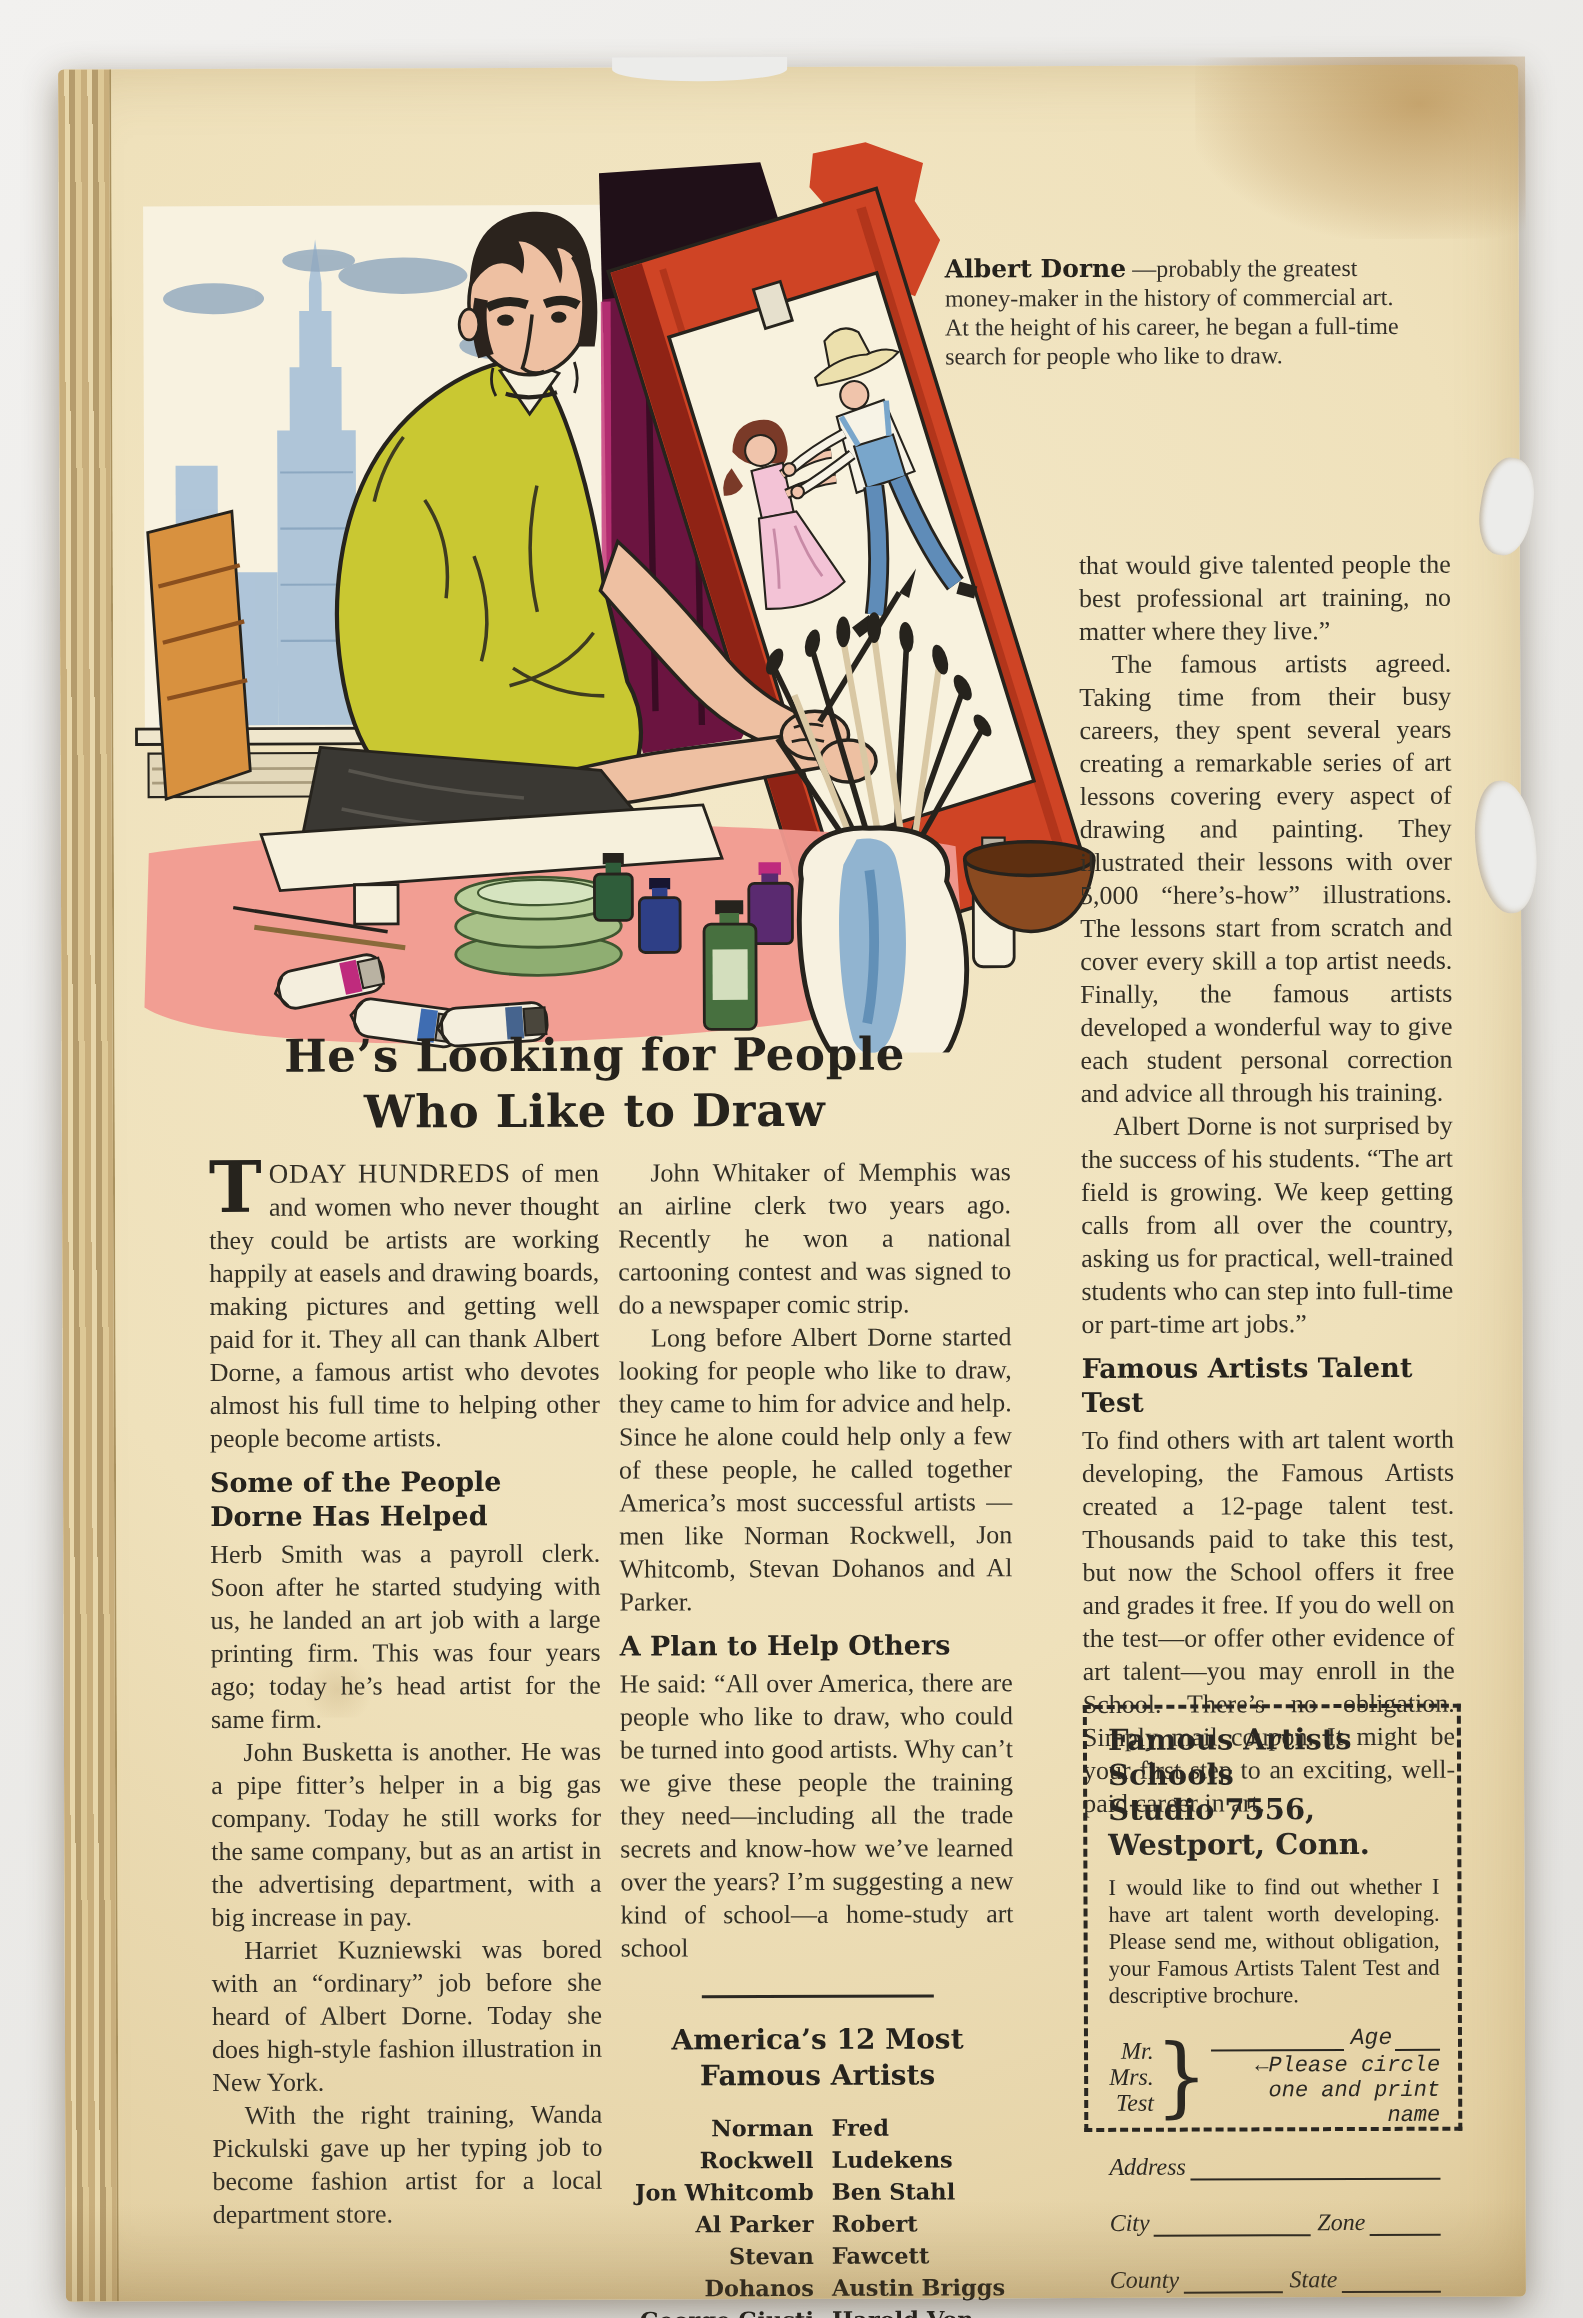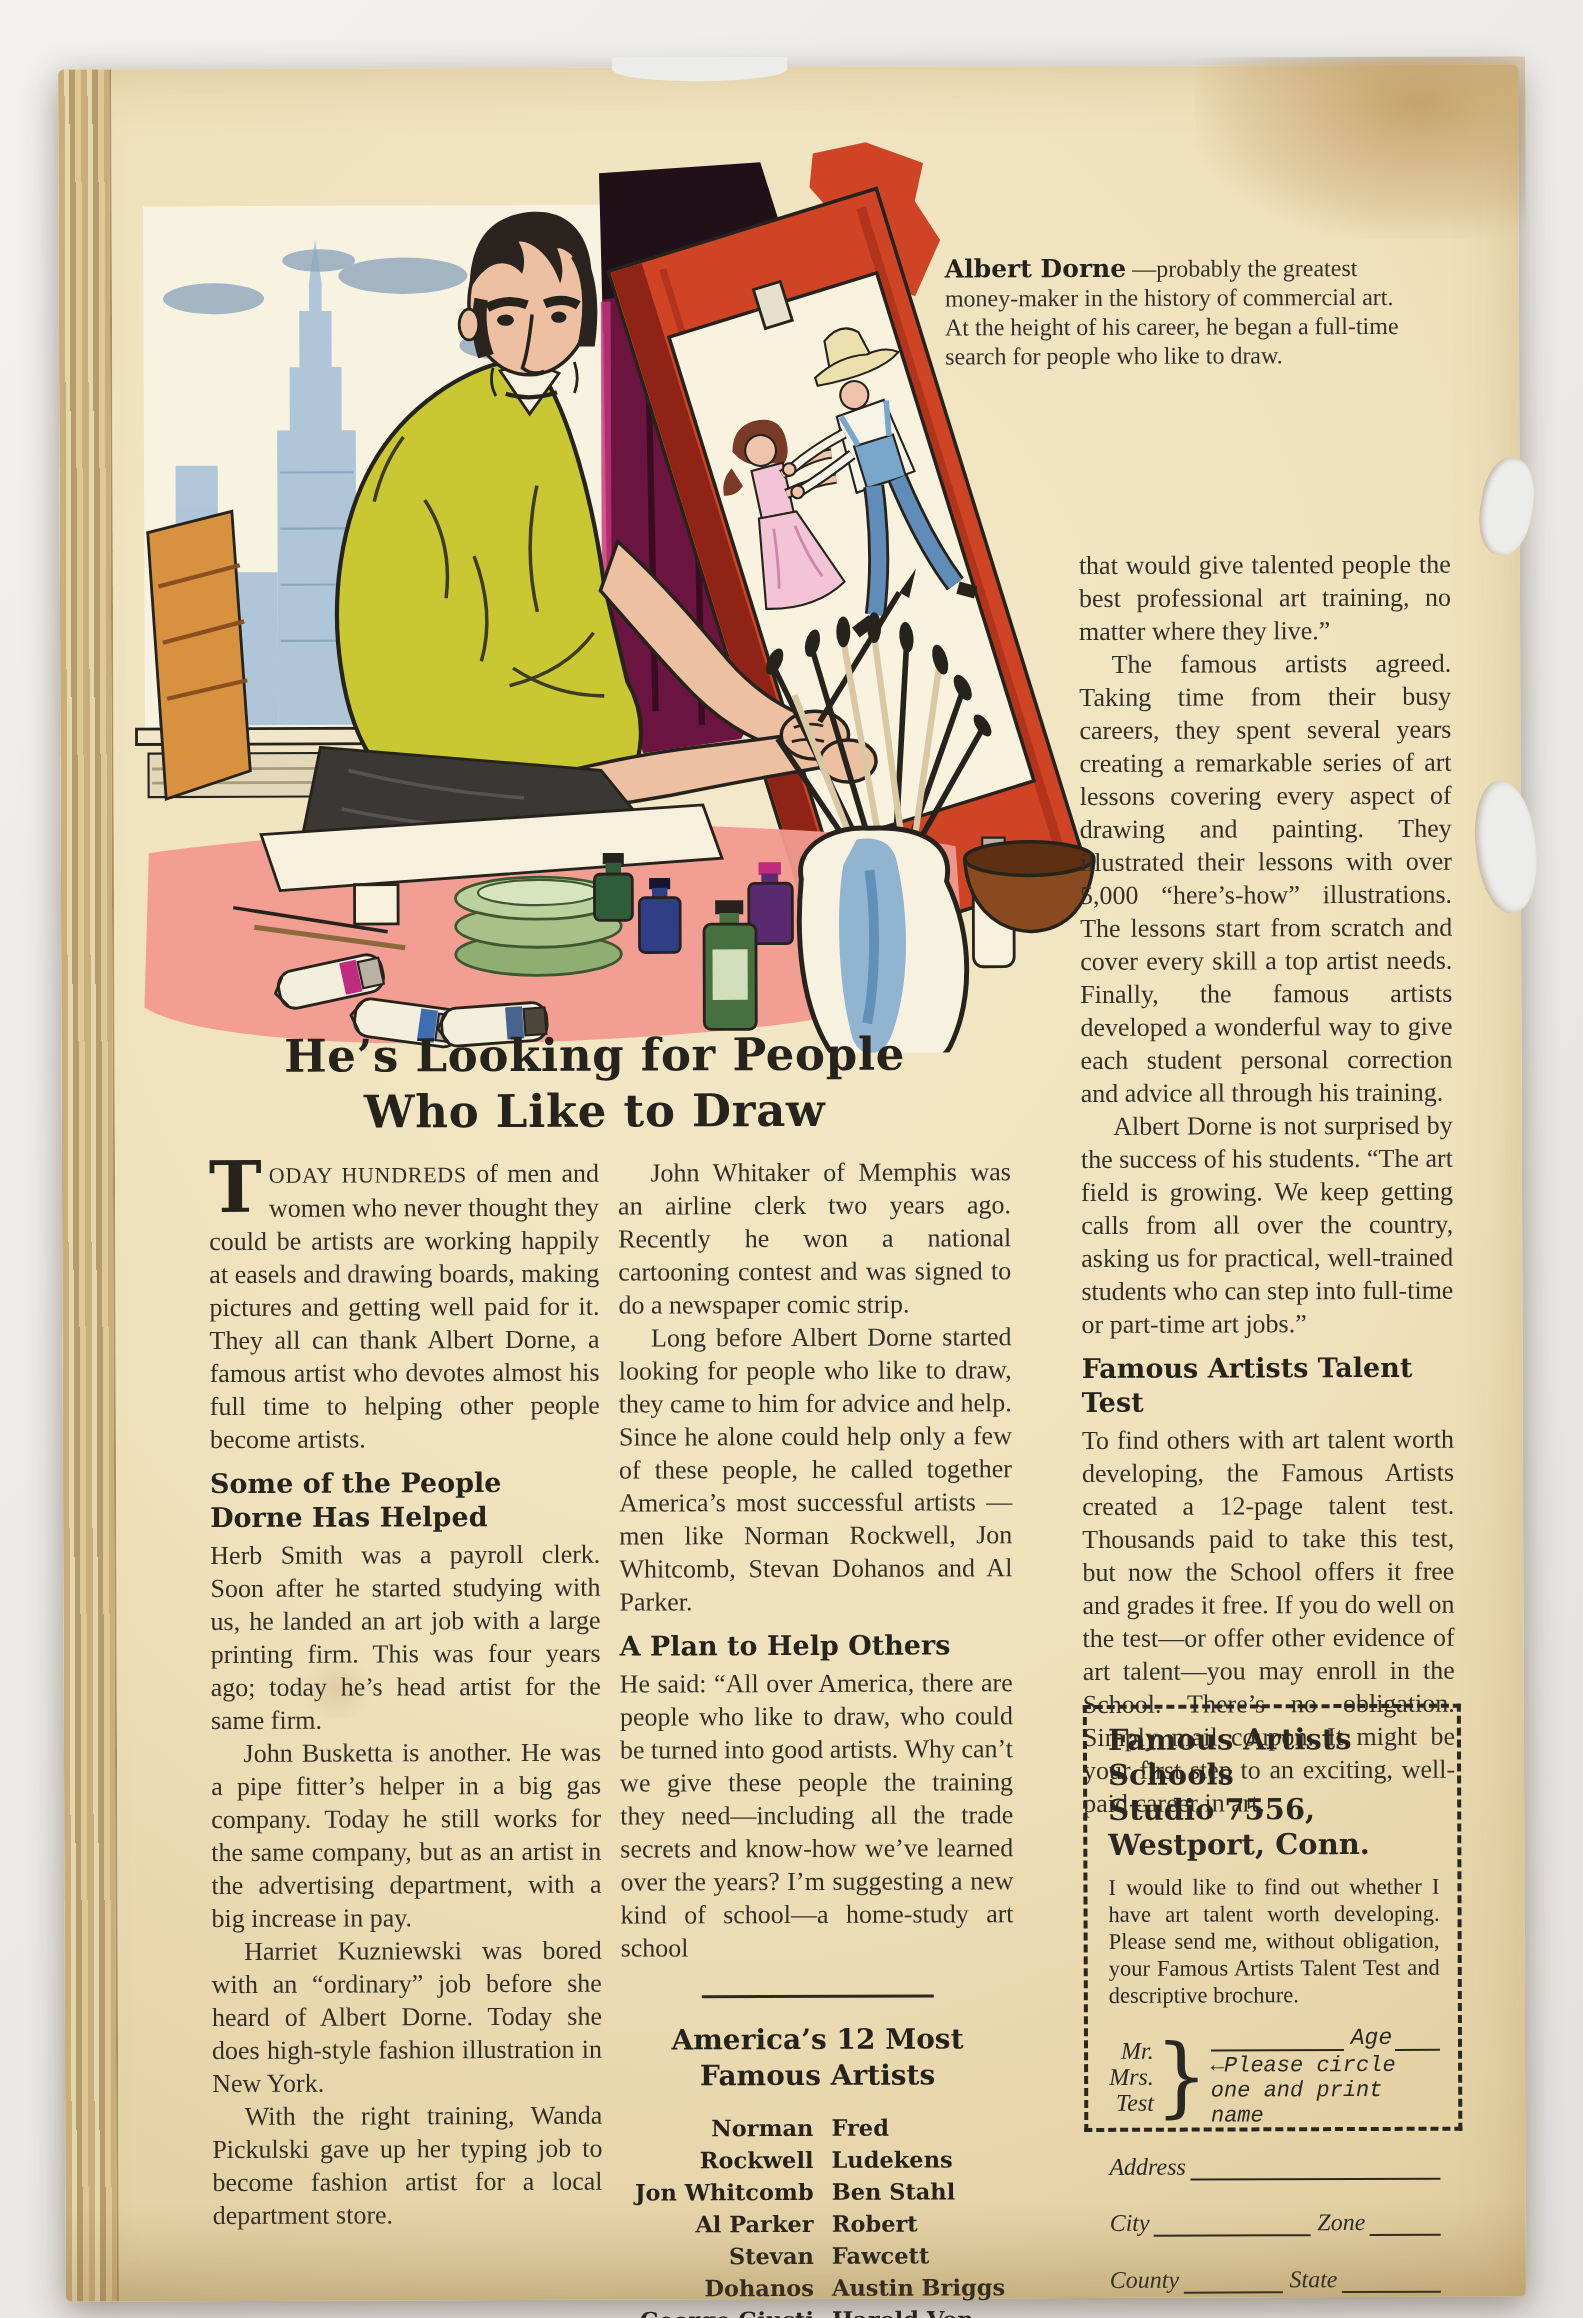--- a/index.html
+++ b/index.html
@@ -24,40 +24,40 @@
   .caption b{font-family:"DejaVu Serif",serif;font-weight:bold;font-size:25px;color:#25221c;}
   
   .headline{position:absolute;left:98px;top:960px;width:870px;text-align:center;
     font-family:"DejaVu Serif",serif;font-weight:bold;font-size:45px;line-height:56px;color:#26231d;letter-spacing:0.7px;}
   
   .col{position:absolute;font-size:26px;line-height:33px;color:#332f26;}
   .col p{margin:0;text-align:justify;}
   .col p.ind{text-indent:1.25em;}
   .subhead{font-family:"DejaVu Serif",serif;font-weight:bold;font-size:27px;line-height:34px;color:#26231d;margin:11.2px 0 4.2px 0;text-align:left;}
   .dropcap{float:left;font-family:"DejaVu Serif",serif;font-weight:bold;font-size:71px;line-height:58px;padding-right:7px;color:#26231d;}
-  .leadcaps{font-size:22px;letter-spacing:0.7px;}
+  .leadcaps{font-size:27px;letter-spacing:0.7px;}
   .midrule{width:232px;border:none;border-top:3.5px solid #2b2822;margin:31px auto 24px auto;}
   .artists-head{font-family:"DejaVu Serif",serif;font-weight:bold;font-size:28px;line-height:36px;color:#26231d;text-align:center;margin-bottom:18px;}
   .artists{display:flex;font-family:"DejaVu Serif",serif;font-weight:bold;font-size:22.5px;line-height:32px;color:#26231d;}
   .artists .a-l{flex:1.05;text-align:right;padding-right:9px;}
   .artists .a-r{flex:1;text-align:left;padding-left:9px;}
   
   .coupon{position:absolute;left:1019px;top:1639px;width:378px;height:427px;border:4.2px dashed #2b2822;box-sizing:border-box;padding:14px 18px 0 21px;color:#2b2822;}
   .coupon .t{font-family:"DejaVu Serif",serif;font-weight:bold;font-size:29px;line-height:35px;}
   .coupon .body{margin-top:11.2px;font-size:22.5px;line-height:27px;text-align:justify;}
   .salut{display:flex;align-items:center;margin-top:15.4px;}
   .salut .names{font-style:italic;font-size:24px;line-height:26px;text-align:right;}
   .salut .brace{font-size:83px;line-height:70px;transform:scaleY(1.05);margin:0 2.8px 0 1.4px;font-family:"DejaVu Serif",serif;}
   .salut .fill{flex:1;font-family:Liberation Mono, monospace;}
   .wline{border-bottom:2.1px solid #2b2822;height:25px;}
   .salut .fill .row1{display:flex;align-items:flex-end;}
   .salut .fill .row1 .ln{flex:1;}
   .salut .agel{font-style:italic;font-size:23px;margin:0 2.8px 0 7px;}
   .salut .ageln{width:45px;}
-  .circ{font-style:italic;font-size:22px;margin-top:2.1px;}
+  .circ{font-style:italic;font-size:22px;margin-top:2.1px;text-align:right;}
   .frow{display:flex;align-items:flex-end;font-style:italic;font-size:24px;}
   .frow .lbl{margin-right:4.2px;font-family:Liberation Serif, serif;}
   .frow .ln{flex:1;}
   .frow.city .ln1{flex:2.2;}
   .frow .zl{margin:0 4.2px 0 7px;}
   .frow .ln2{flex:1;}
   .mt1{margin-top:25px;} .mt2{margin-top:29.5px;}
 </style>
 </head>
 <body>

